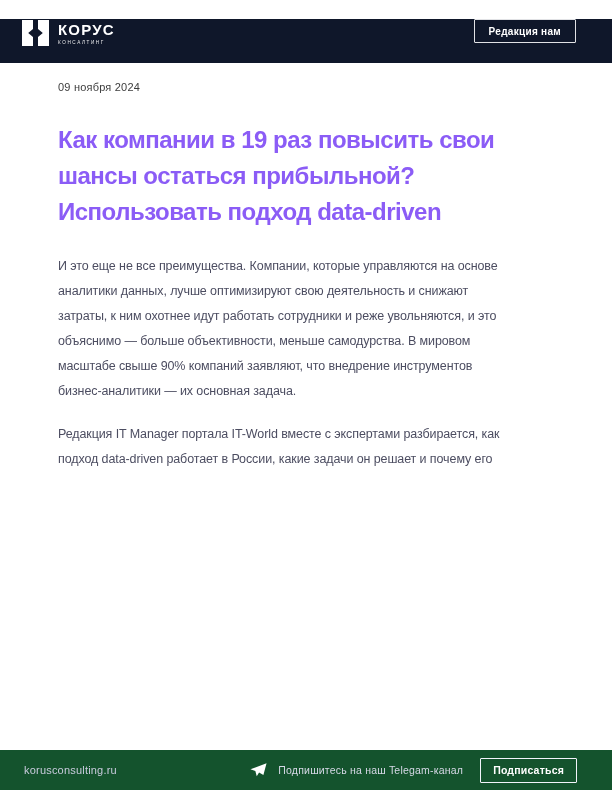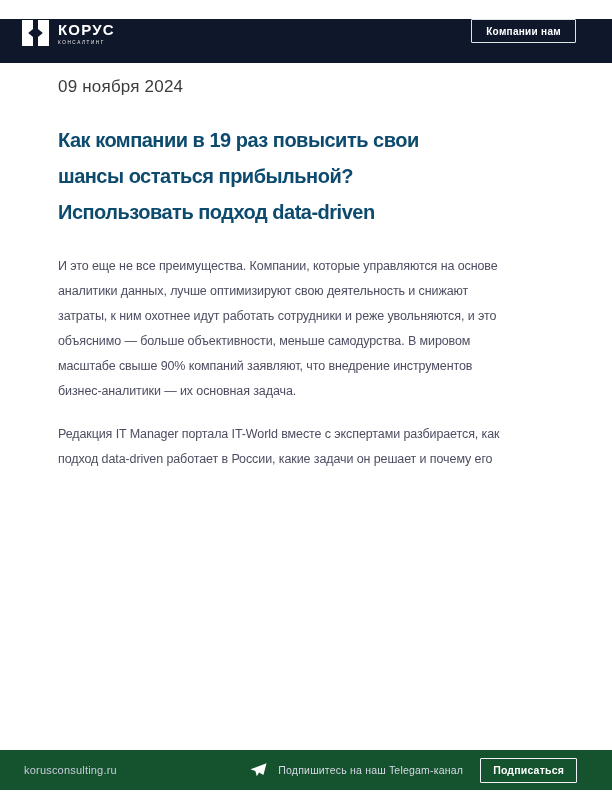--- a/index.html
+++ b/index.html
@@ -22,24 +22,24 @@
   .logo-sub  { color:#ffffff; font-weight:400; font-size:4.6px; letter-spacing:1.6px; margin-top:3px; opacity:.92; }
   .contact-btn {
     min-width:97px; height:24px; padding:0 14px;
     background:transparent; border:1px solid rgba(255,255,255,.88); border-radius:1px;
     color:#ffffff; font-family:inherit; font-size:10px; font-weight:600; letter-spacing:.3px;
     display:flex; align-items:center; justify-content:center; cursor:pointer;
   }
 
   
   .content { position:absolute; top:44px; left:58px; right:58px; }
-  .date { margin-top:36px; font-size:17px; line-height:14px; color:#3c3c3c; letter-spacing:.2px; }
+  .date { margin-top:36px; font-size:11px; line-height:14px; color:#3c3c3c; letter-spacing:.2px; }
   .title {
-    margin-top:28px; font-size:20px; line-height:36px; font-weight:800;
-    color:#0c4a6e; letter-spacing:-0.5px; white-space:pre;
+    margin-top:28px; font-size:24px; line-height:36px; font-weight:800;
+    color:#8b5cf6; letter-spacing:-0.5px; white-space:pre;
   }
   .lead {
     margin-top:34px; font-size:12.5px; line-height:25px; font-weight:700;
     color:#2b2b5e; letter-spacing:-0.2px; white-space:pre;
   }
   .para {
     margin-top:24px; font-size:12.5px; line-height:25px; font-weight:400;
     color:#4c4d61; letter-spacing:-0.1px; white-space:pre;
   }
   .para.last { margin-top:18px; }
@@ -72,21 +72,21 @@
     <div class="logo">
       <svg class="logo-mark" viewBox="0 0 28 28" aria-hidden="true">
         <polygon points="0,1 11,1 11,10 6.2,14 11,18 11,27 0,27" fill="#ffffff"></polygon>
         <polygon points="16,1 27,1 27,27 16,27 16,18 20.8,14 16,10" fill="#ffffff"></polygon>
       </svg>
       <div class="logo-text">
         <span class="logo-name">КОРУС</span>
         <span class="logo-sub">КОНСАЛТИНГ</span>
       </div>
     </div>
-    <button class="contact-btn">Компании нам</button>
+    <button class="contact-btn">Редакция нам</button>
   </header>
 
   <main class="content">
     <div class="date">09 ноября 2024</div>
     <h1 class="title">Как компании в 19 раз повысить свои
 шансы остаться прибыльной?
 Использовать подход data-driven</h1>
     <p class="para">И это еще не все преимущества. Компании, которые управляются на основе
 аналитики данных, лучше оптимизируют свою деятельность и снижают
 затраты, к ним охотнее идут работать сотрудники и реже увольняются, и это

